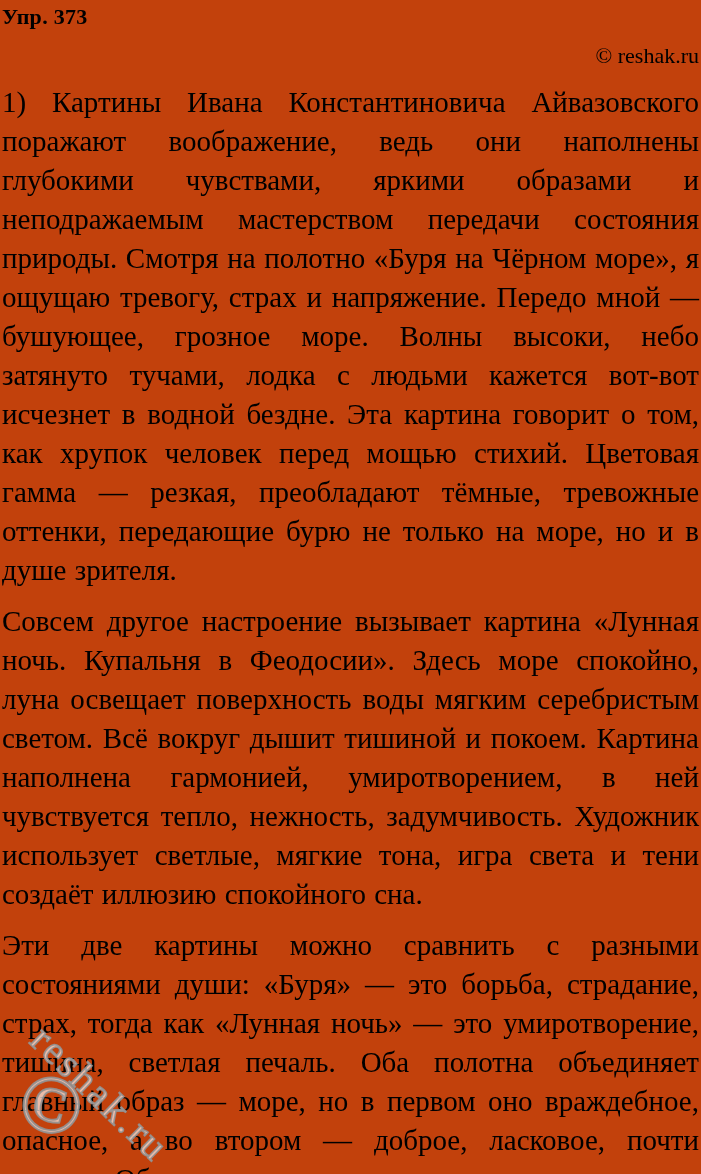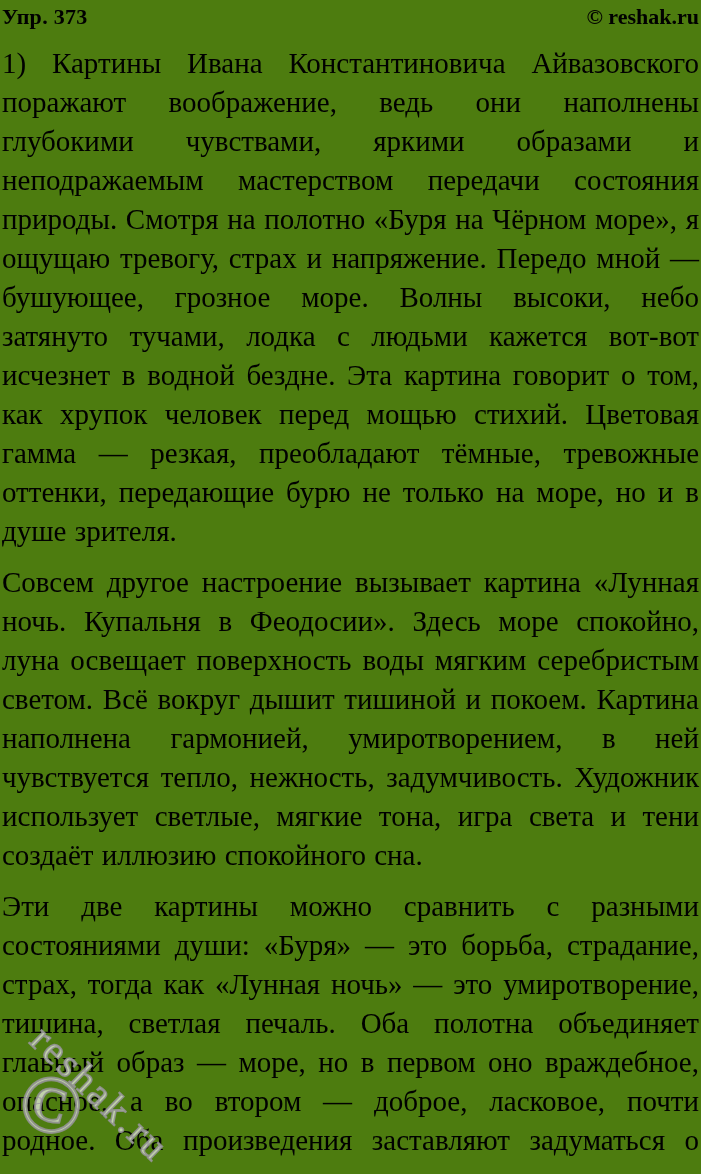--- a/index.html
+++ b/index.html
@@ -5,40 +5,41 @@
   html, body {
     margin: 0;
     padding: 0;
     background: #ffffff;
   }
   .page {
     position: relative;
     width: 701px;
     height: 1174px;
     box-sizing: border-box;
-    background: #4d7c0f;
+    background: #c2410c;
     color: #000000;
     font-family: "Liberation Serif", serif;
     padding: 4px 2px 12px 2px;
     overflow: hidden;
   }
   .page-header {
     display: flex;
     justify-content: space-between;
     align-items: flex-start;
     font-size: 22px;
     line-height: 26px;
     margin-bottom: 14px;
   }
   .exercise-title {
     font-weight: bold;
     letter-spacing: 0.3px;
   }
   .copyright-note {
-    font-weight: bold;
+    font-weight: normal;
+    margin-top: 39px;
   }
   .essay p {
     margin: 0 0 12px 0;
     font-size: 29px;
     line-height: 39px;
     text-align: justify;
     word-spacing: 1px;
   }
   .essay p:last-child {
     margin-bottom: 0;

